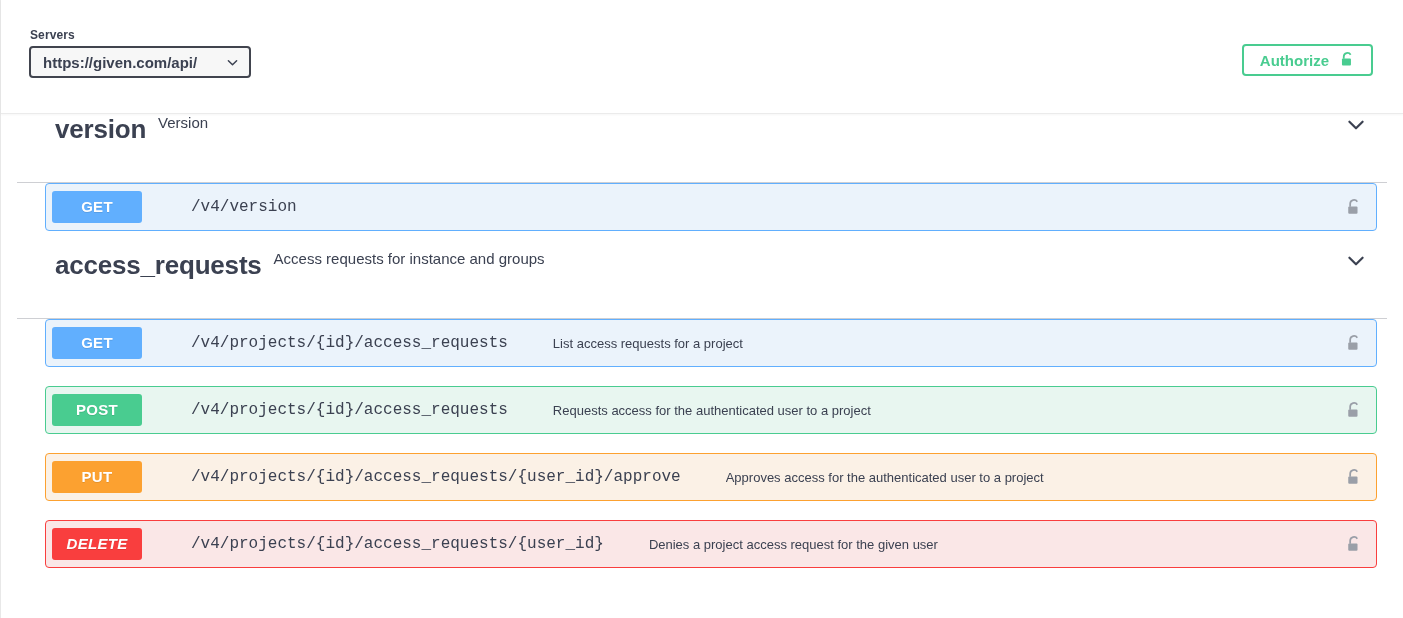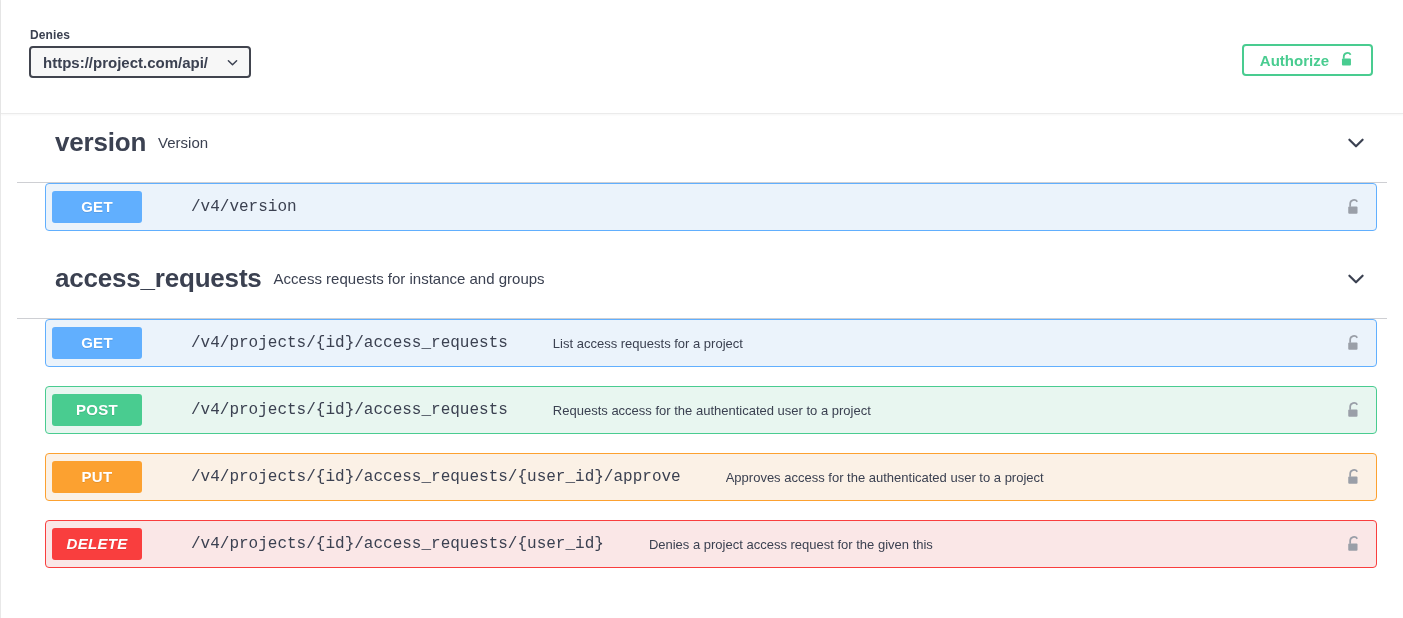--- a/index.html
+++ b/index.html
@@ -103,21 +103,20 @@
   
   .wrapper {
     box-sizing: border-box;
     padding: 0 16px 0 16px;
   }
   .opblock-tag-section {
     display: block;
   }
   .opblock-tag {
     display: flex;
-    align-items: center;
     box-sizing: border-box;
     padding: 0 20px 11px 38px;
     height: 69px;
     border-bottom: 1px solid rgba(59,65,81,0.25);
     cursor: pointer;
     background: transparent;
   }
   .opblock-tag .tag-name {
     font-size: 26px;
     font-weight: bold;
@@ -210,23 +209,23 @@
   .opblock.delete .opblock-summary-method { background: #f93e3e; font-style: italic; }
 </style>
 </head>
 <body>
 
 <div id="swagger-root">
 
   <div class="scheme-container">
 
     <div class="schemes-wrap">
-      <label class="servers-label">Denies</label>
+      <label class="servers-label">Servers</label>
       <div class="server-select">
-        <span>https://project.com/api/</span>
+        <span>https://given.com/api/</span>
         <span class="sel-chevron">
           <svg viewBox="0 0 12 12" width="11" height="11" aria-hidden="true">
             <path d="M1.5 4 L6 8.5 L10.5 4" fill="none" stroke="#3b4151" stroke-width="1.6" stroke-linecap="round" stroke-linejoin="round"></path>
           </svg>
         </span>
       </div>
     </div>
 
     <div class="auth-wrapper">
       <button class="btn-authorize">
@@ -305,21 +304,21 @@
               <span class="opblock-summary-description">Approves access for the authenticated user to a project</span>
               <span class="opblock-spacer"></span>
               <button class="authorization__btn"><svg width="16" height="19" viewBox="0 0 20 22" aria-hidden="true">
                   <path d="M5.2 10 V6.4 a4.8 4.8 0 0 1 8.9 -2.5" fill="none" stroke="#9a9fa8" stroke-width="2.2"></path>
                   <rect x="2.8" y="9.6" width="11.6" height="9.2" rx="1.3" fill="#9a9fa8"></rect>
                 </svg></button>
             </div>
             <div class="opblock delete">
               <span class="opblock-summary-method">DELETE</span>
               <span class="opblock-summary-path">/v4/projects/{id}/access_requests/{user_id}</span>
-              <span class="opblock-summary-description">Denies a project access request for the given this</span>
+              <span class="opblock-summary-description">Denies a project access request for the given user</span>
               <span class="opblock-spacer"></span>
               <button class="authorization__btn"><svg width="16" height="19" viewBox="0 0 20 22" aria-hidden="true">
                   <path d="M5.2 10 V6.4 a4.8 4.8 0 0 1 8.9 -2.5" fill="none" stroke="#9a9fa8" stroke-width="2.2"></path>
                   <rect x="2.8" y="9.6" width="11.6" height="9.2" rx="1.3" fill="#9a9fa8"></rect>
                 </svg></button>
             </div>
           </div>
         </div>
       </div>
   </div>

